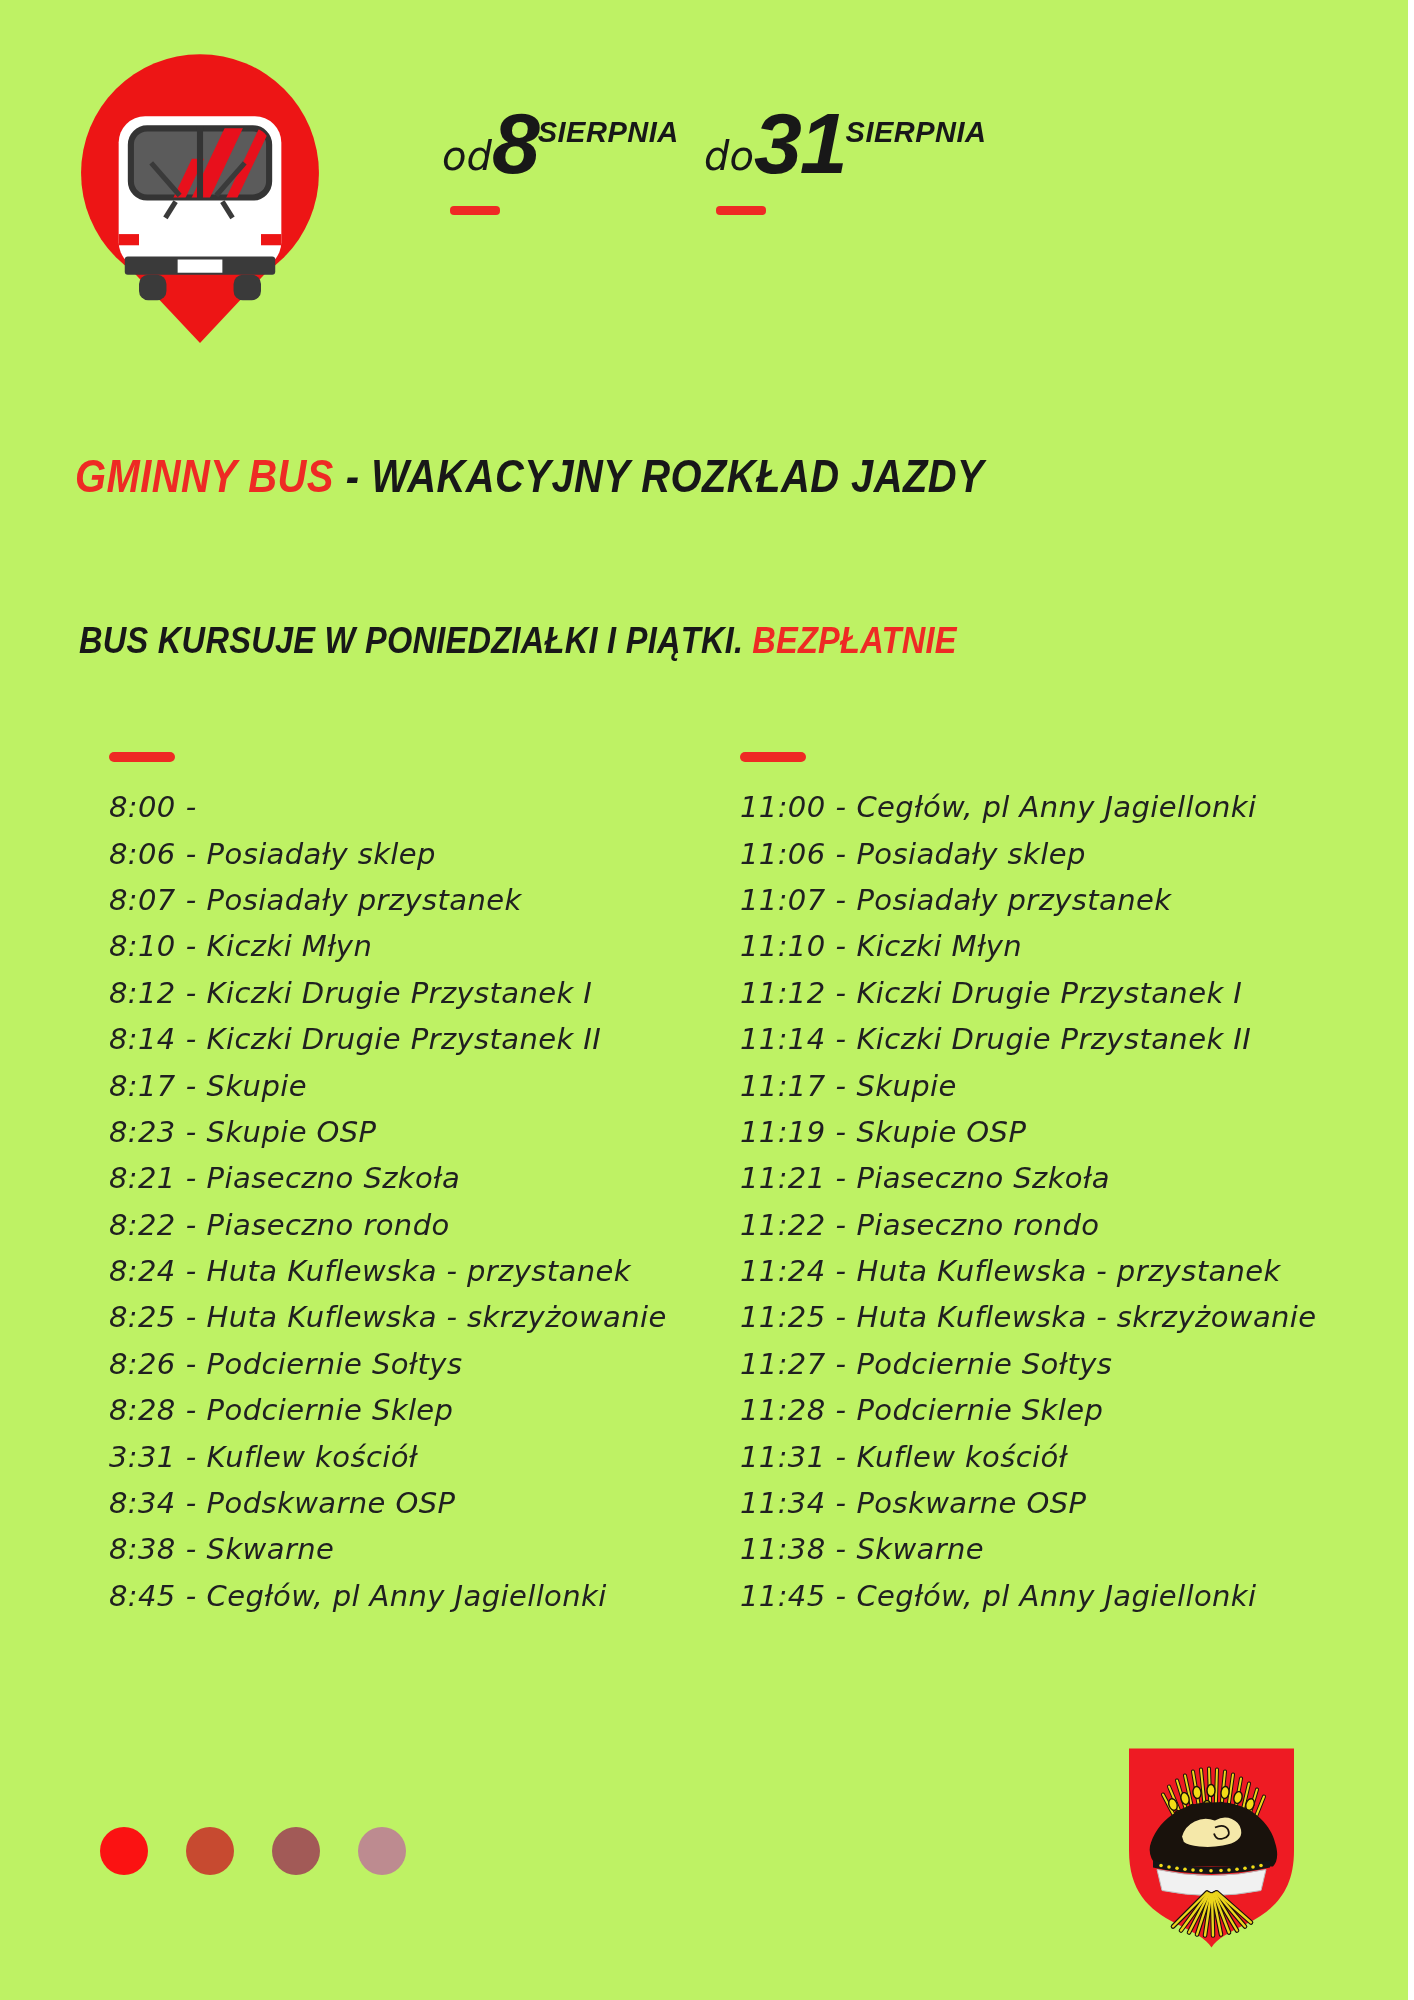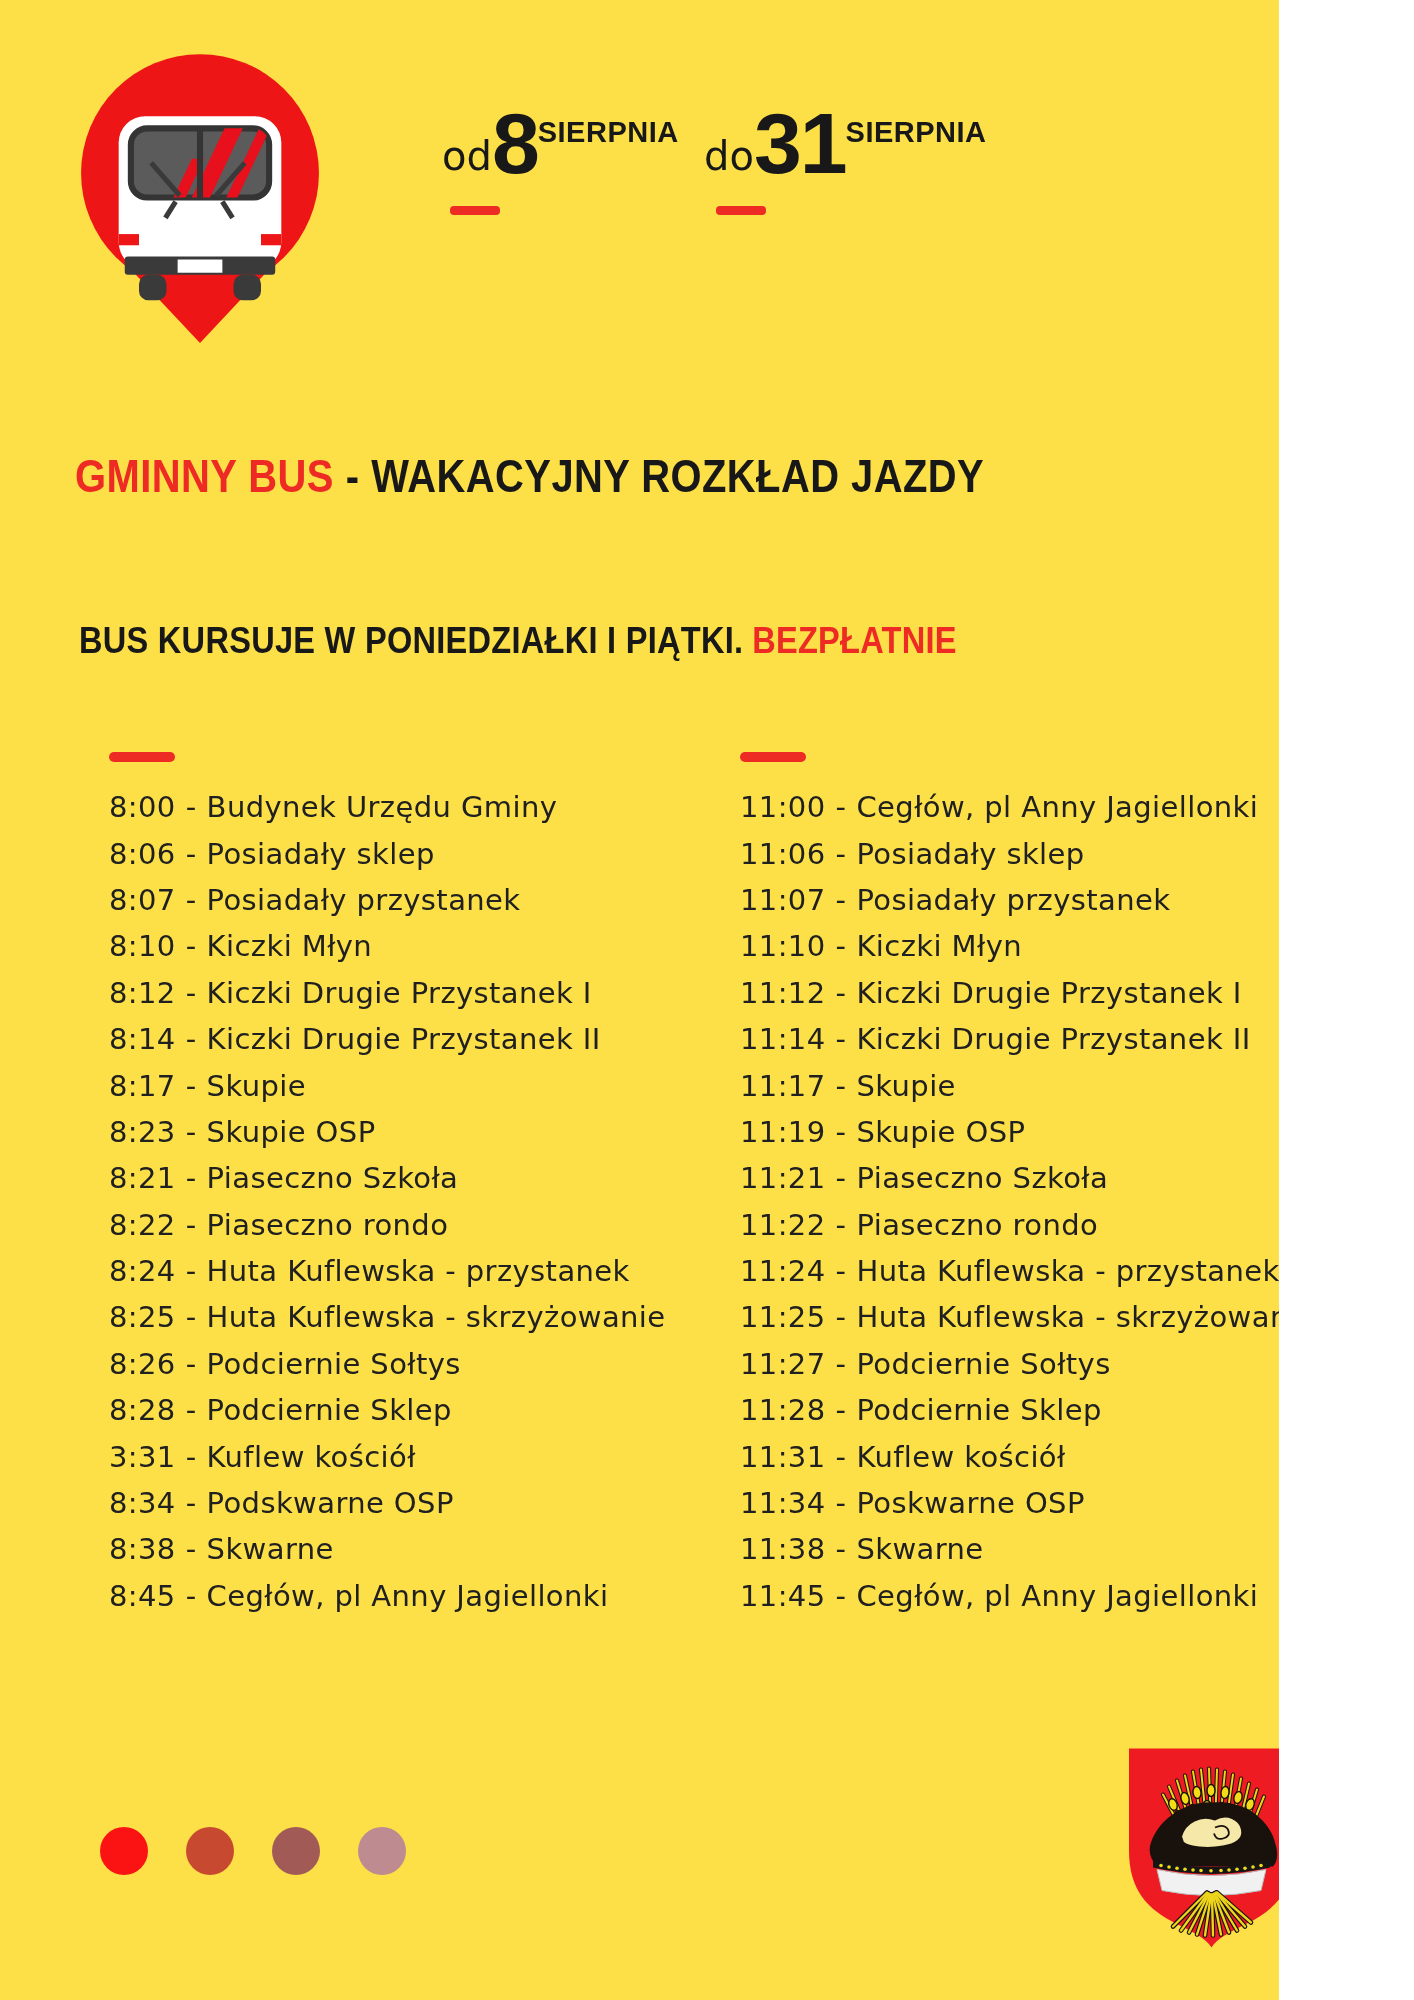--- a/index.html
+++ b/index.html
@@ -5,24 +5,25 @@
   :root{
     --accent:#ee2a24;
     --pin-red:#ed1515;
     --text-dark:#181818;
     --stop-text:#202020;
   }
   *{margin:0;padding:0;box-sizing:border-box;}
   html,body{background:#ffffff;}
   .poster{
     position:relative;
-    width:1279px;height:2000px;
-    background:#fde047;
+    width:1408px;height:2000px;
+    background:#bef264;
     font-family:"DejaVu Sans","Liberation Sans",sans-serif;
     overflow:hidden;
+    font-style:italic;
   }
   
   .logo{position:absolute;left:78px;top:52px;width:244px;height:292px;}
   
   .date-group{position:absolute;top:104px;display:flex;align-items:flex-end;color:var(--text-dark);}
   .date-group.from{left:442px;}
   .date-group.to{left:704px;}
   .date-prefix{font-size:40px;font-weight:400;padding-bottom:4px;letter-spacing:0;}
   .date-day{font-size:86px;font-weight:bold;line-height:.92;letter-spacing:-2px;font-family:"Liberation Sans",sans-serif;}
   .date-month{font-size:29px;font-weight:bold;align-self:flex-start;margin-top:12px;letter-spacing:.5px;font-family:"Liberation Sans",sans-serif;text-align:right;}
@@ -110,21 +111,20 @@
   <h2 class="subtitle"><span>BUS KURSUJE W PONIEDZIAŁKI I PIĄTKI.</span><span class="hl">BEZPŁATNIE</span></h2>
 
   <section>
     <div class="col morning">
       <span class="col-dash"></span>
       <ul>
 
           <li class="stop-row">
             <span class="time">8:00</span>
             <span class="sep">-</span>
-            <span class="stop">Budynek Urzędu Gminy</span>
           </li>
 
           <li class="stop-row">
             <span class="time">8:06</span>
             <span class="sep">-</span>
             <span class="stop">Posiadały sklep</span>
           </li>
 
           <li class="stop-row">
             <span class="time">8:07</span>

